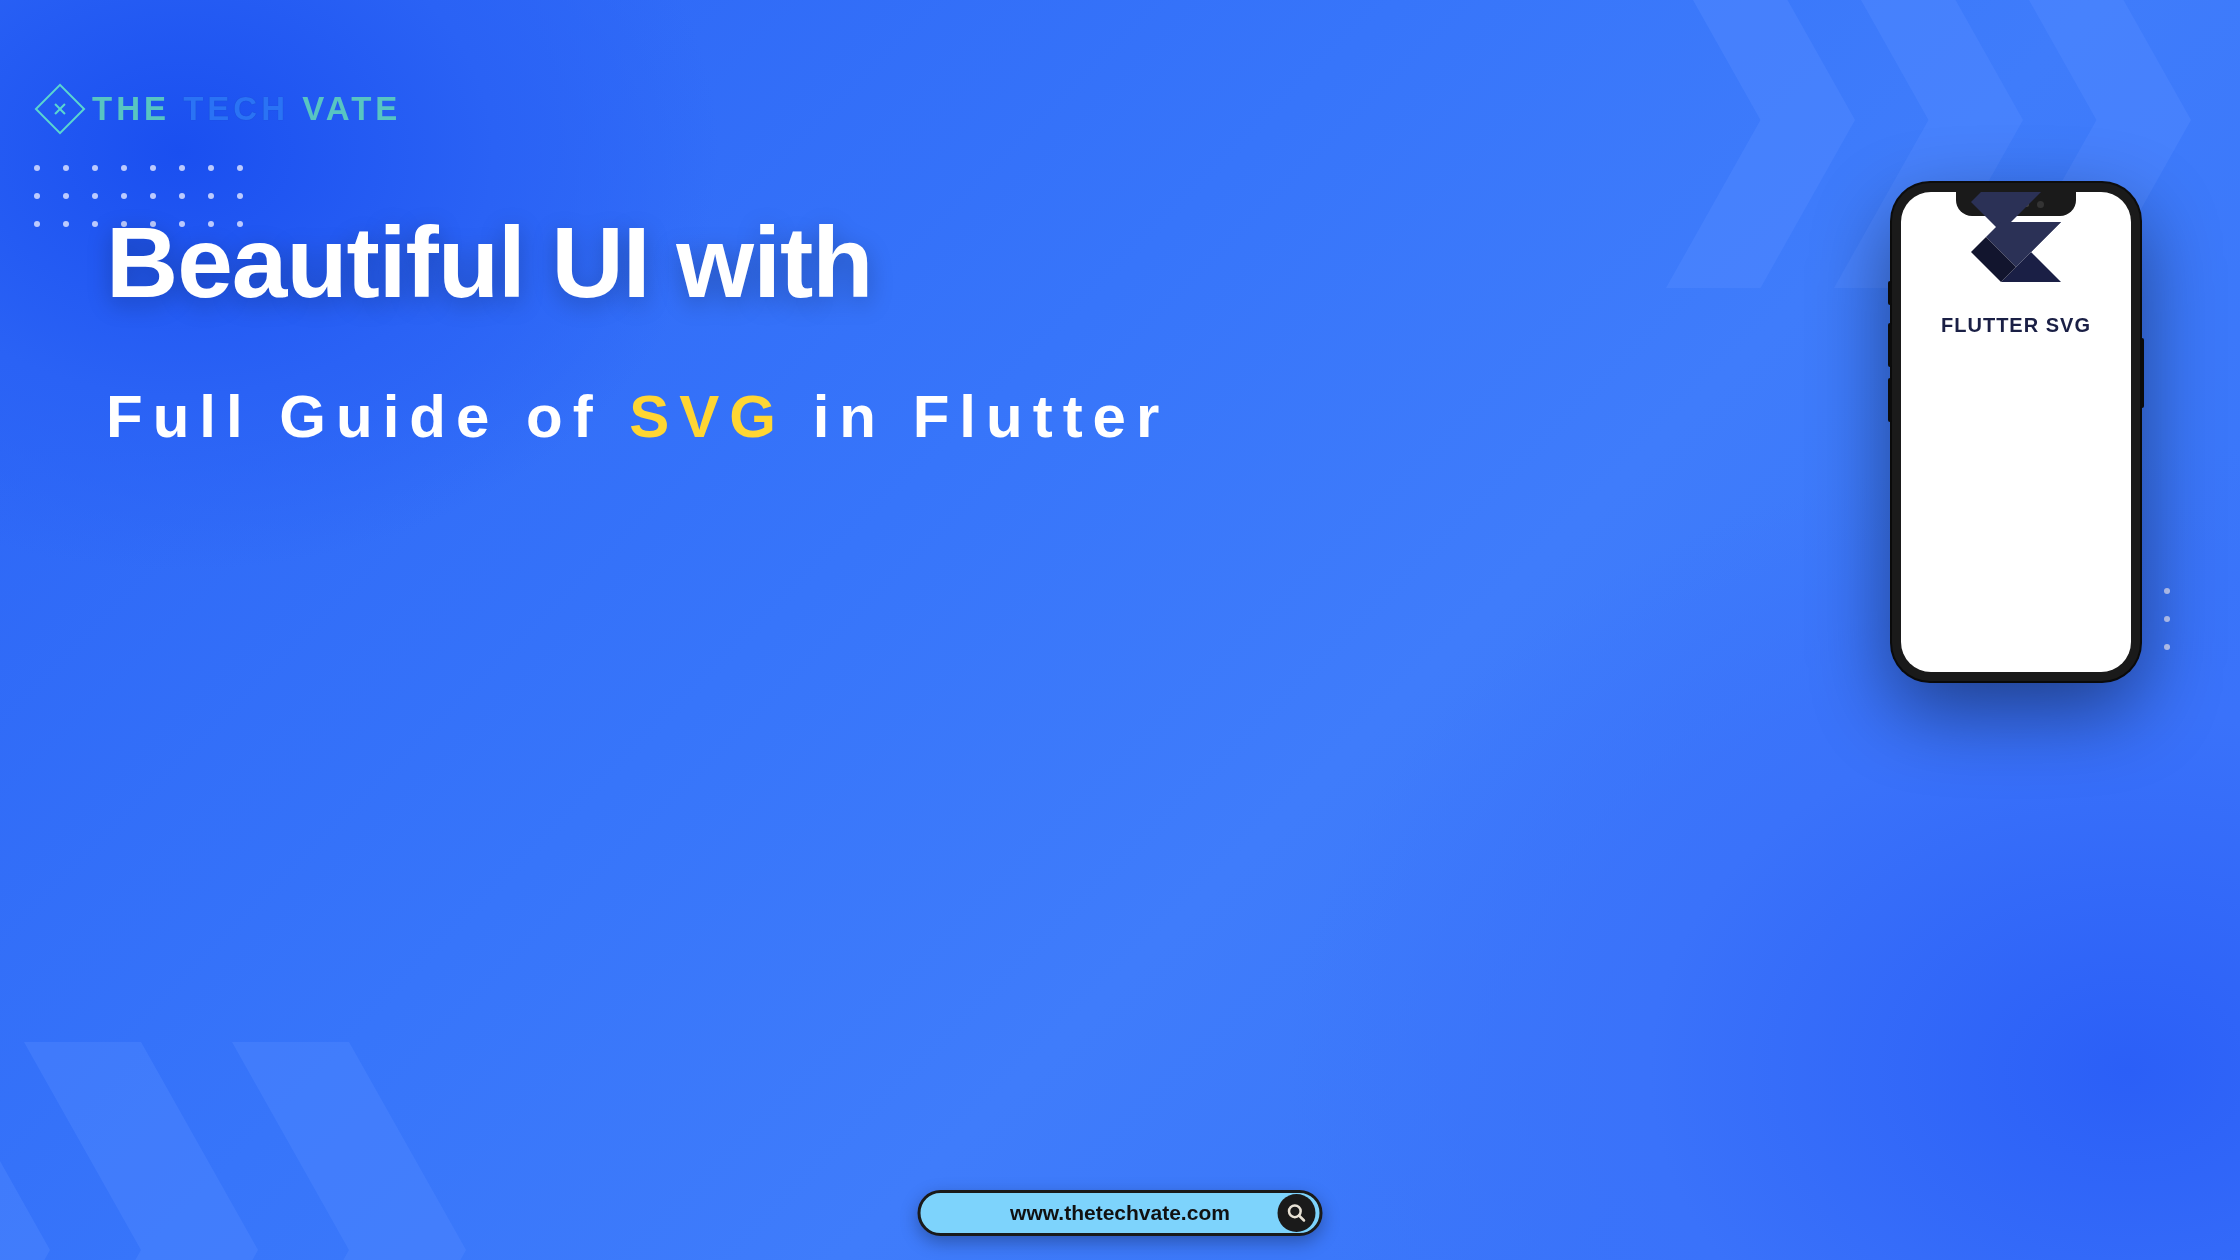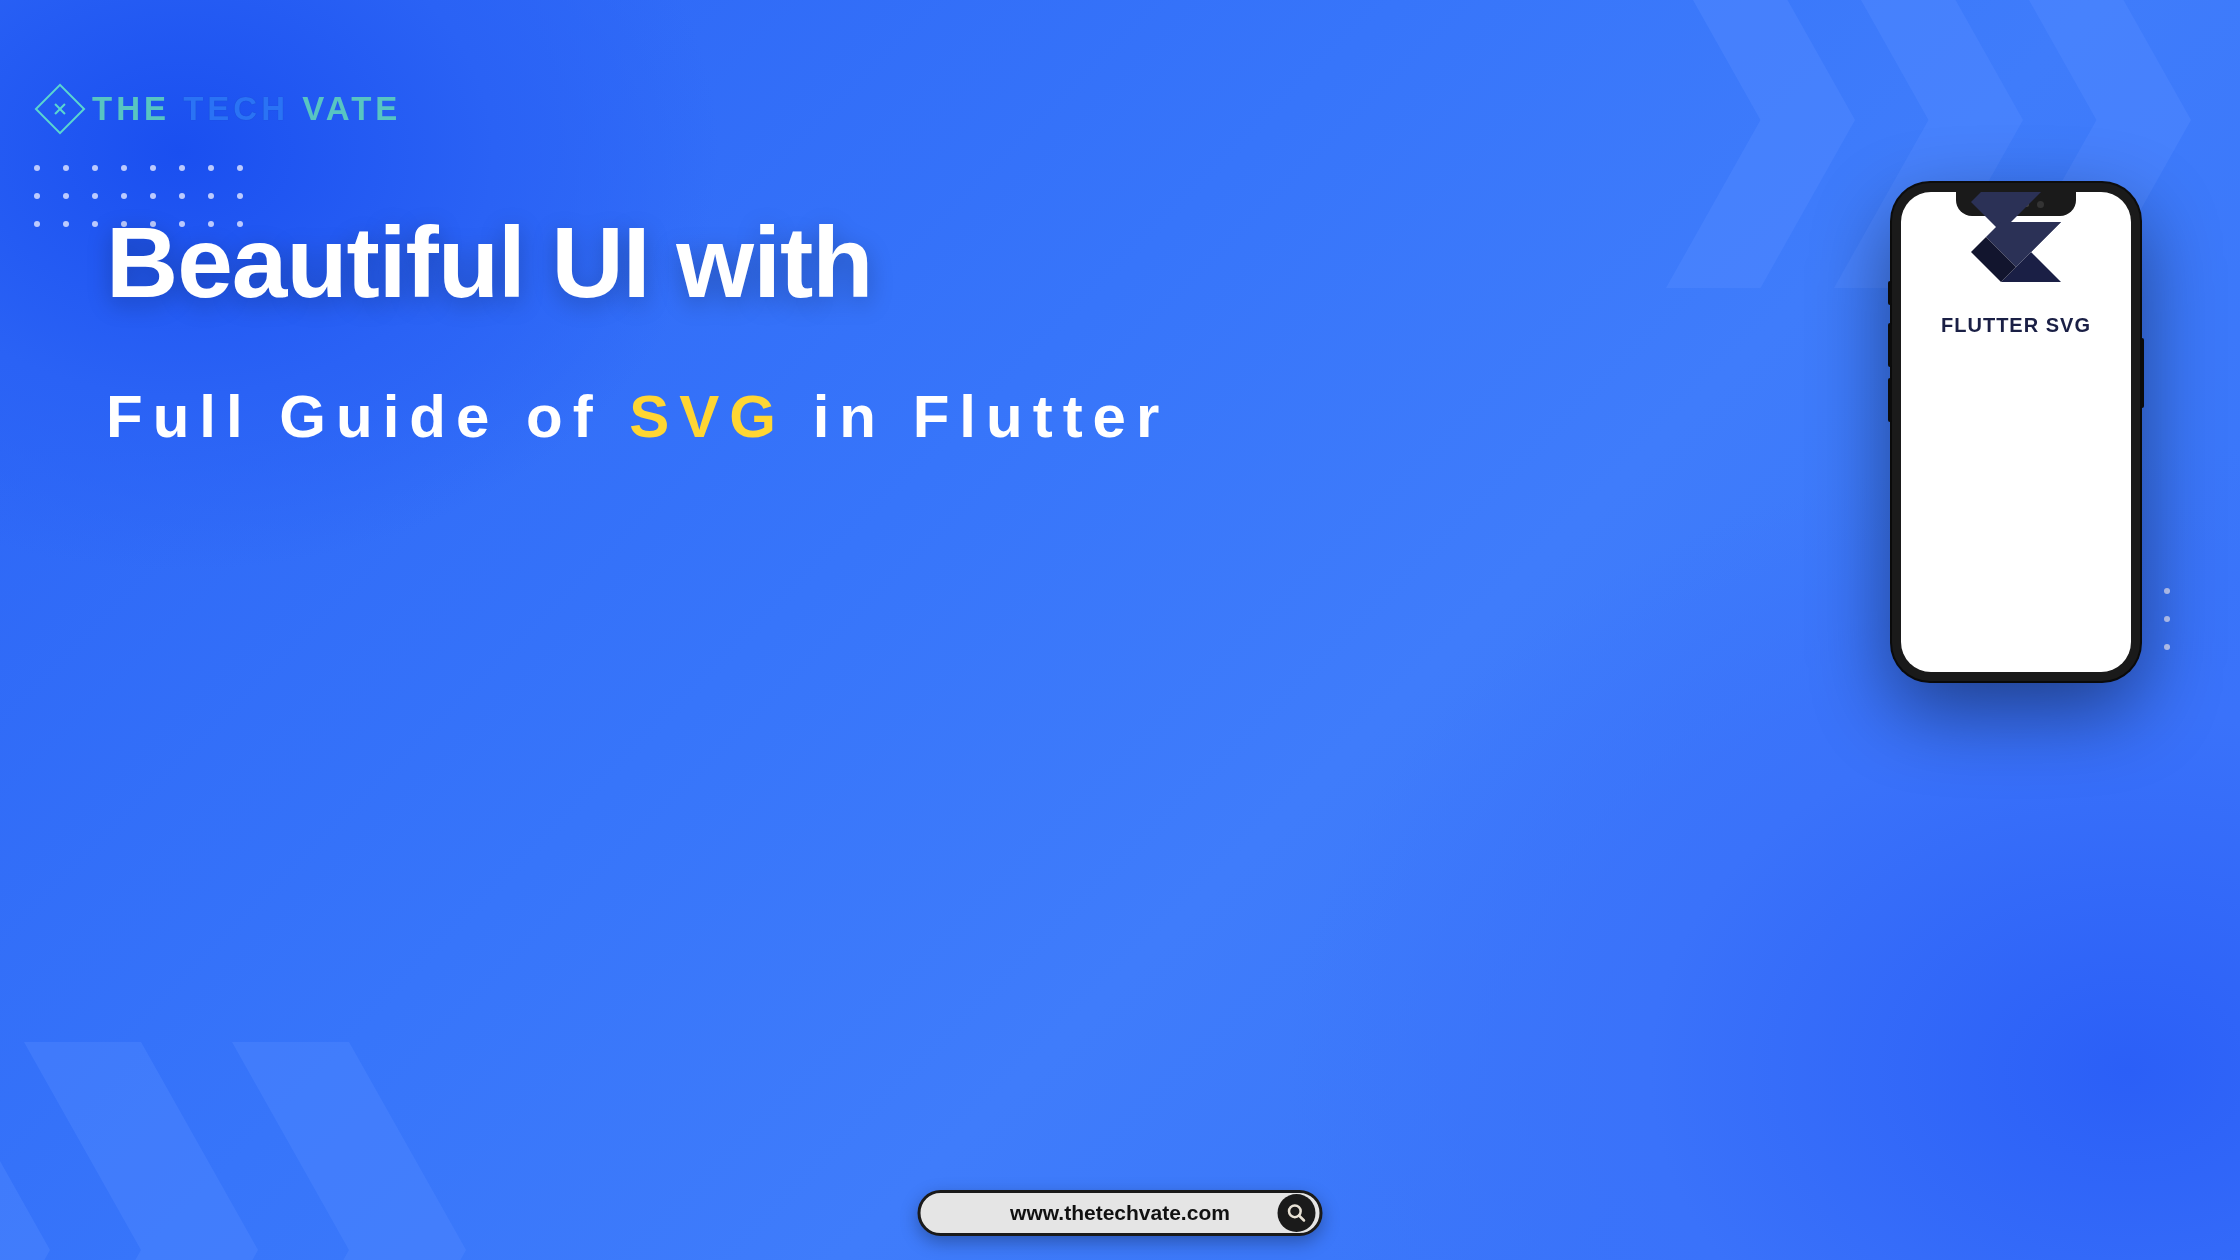--- a/index.html
+++ b/index.html
@@ -100,21 +100,21 @@
   .flutter-logo { margin-top: -20px; }
   .phone-label {
     font-size: 20px; font-weight: 900; letter-spacing: 1px;
     color: #1a1f45;
   }
 
   
   .url-pill {
     position: absolute; bottom: 24px; left: 50%; transform: translateX(-50%);
     width: 405px; height: 46px;
-    background: #e5e5e5;
+    background: #7dd3fc;
     border: 3px solid #1a1a1a; border-radius: 28px;
     display: flex; align-items: center; justify-content: center;
     box-shadow: 0 6px 18px rgba(0,0,0,.3);
   }
   .url-text { font-size: 21px; font-weight: 800; color: #111; }
   .url-search {
     position: absolute; right: 4px; top: 50%; transform: translateY(-50%);
     width: 38px; height: 38px; border-radius: 50%;
     background: #1a1a1a; display: flex; align-items: center; justify-content: center;
   }

